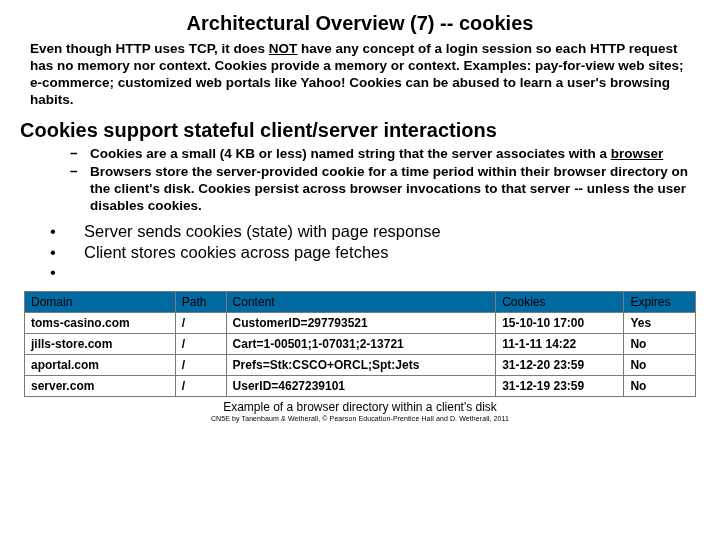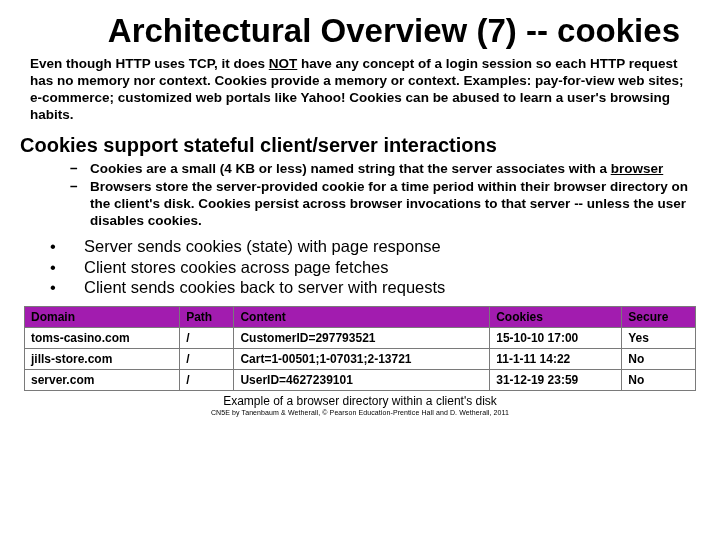--- a/index.html
+++ b/index.html
@@ -6,22 +6,22 @@
   body {
     width: 720px;
     height: 540px;
     background: #fff;
     font-family: Arial, Helvetica, sans-serif;
     color: #000;
     padding: 12px 30px 0 30px;
     position: relative;
   }
   .title {
-    font-size: 33px;
-    text-align: right;
+    font-size: 20px;
+    text-align: center;
     margin: 0 0 6px 0;
     padding: 0 10px;
   }
   .intro {
     font-size: 13.5px;
     font-weight: bold;
     line-height: 1.25;
     margin-bottom: 10px;
   }
   .not { text-decoration: underline; }
@@ -51,22 +51,22 @@
     border-collapse: collapse;
     font-size: 12px;
   }
   th, td {
     border: 1px solid #7a7a7a;
     padding: 3px 6px;
     text-align: left;
     font-weight: bold;
   }
   th {
-    background: #a21caf;
-    font-weight: bold;
+    background: #0369a1;
+    font-weight: normal;
   }
   .caption {
     text-align: center;
     font-size: 12px;
     margin-top: 3px;
   }
   .credit {
     text-align: center;
     font-size: 7px;
     margin-top: 1px;
@@ -101,51 +101,57 @@
   <div class="row">
     <span class="dot">•</span>
     <span>Server sends cookies (state) with page response</span>
   </div>
   <div class="row">
     <span class="dot">•</span>
     <span>Client stores cookies across page fetches</span>
   </div>
   <div class="row">
     <span class="dot">•</span>
-    <span>Client sends cookies back to server with requests</span>
   </div>
 </div>
 
 <div class="table-wrap">
   <table>
     <thead>
       <tr>
         <th>Domain</th>
         <th>Path</th>
         <th>Content</th>
         <th>Cookies</th>
-        <th>Secure</th>
+        <th>Expires</th>
       </tr>
     </thead>
     <tbody>
       <tr>
         <td>toms-casino.com</td>
         <td>/</td>
         <td>CustomerID=297793521</td>
         <td>15-10-10 17:00</td>
         <td>Yes</td>
       </tr>
       <tr>
         <td>jills-store.com</td>
         <td>/</td>
         <td>Cart=1-00501;1-07031;2-13721</td>
         <td>11-1-11 14:22</td>
         <td>No</td>
       </tr>
       <tr>
+        <td>aportal.com</td>
+        <td>/</td>
+        <td>Prefs=Stk:CSCO+ORCL;Spt:Jets</td>
+        <td>31-12-20 23:59</td>
+        <td>No</td>
+      </tr>
+      <tr>
         <td>server.com</td>
         <td>/</td>
         <td>UserID=4627239101</td>
         <td>31-12-19 23:59</td>
         <td>No</td>
       </tr>
     </tbody>
   </table>
 </div>
 

